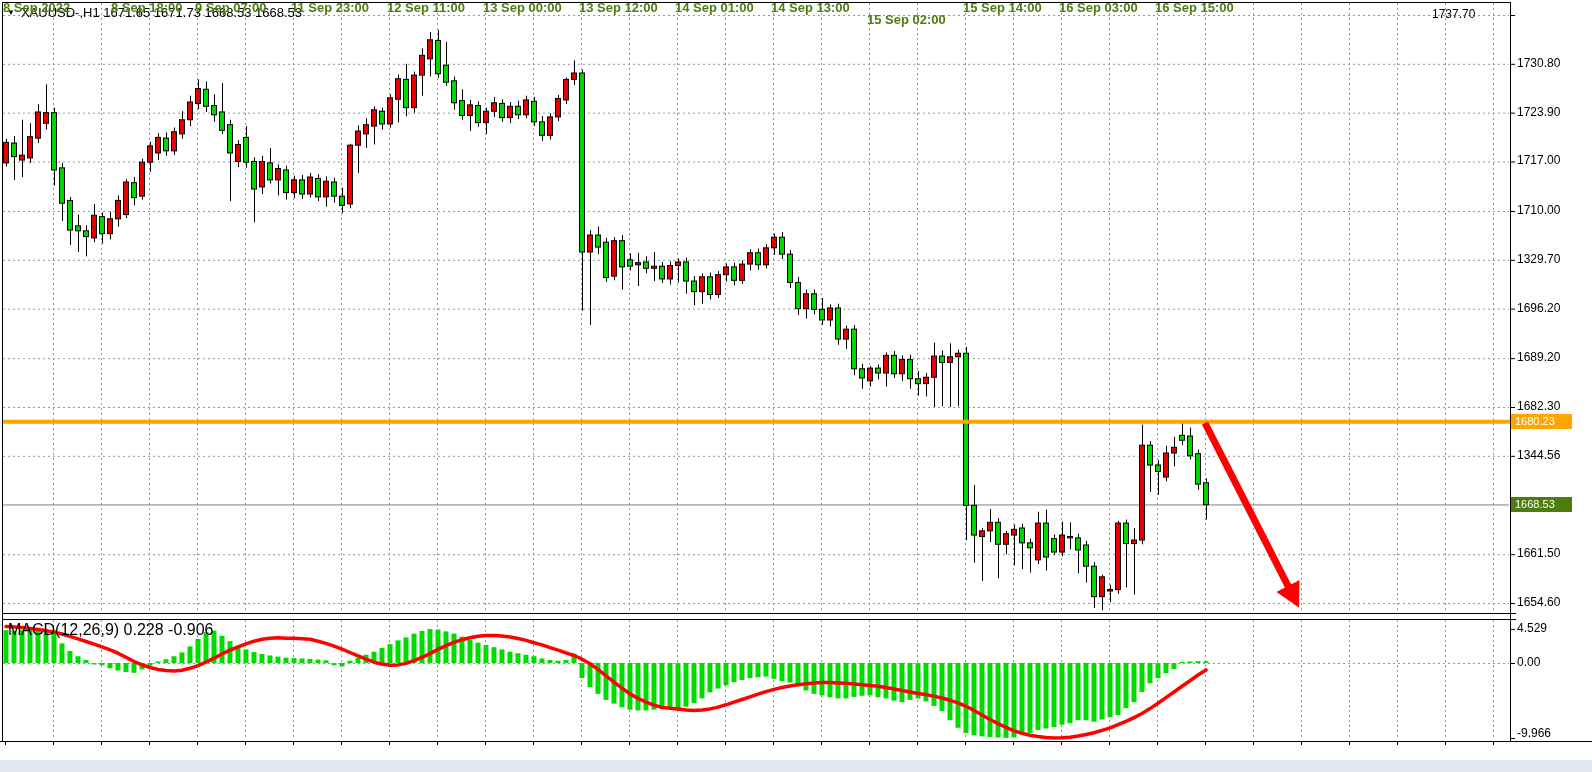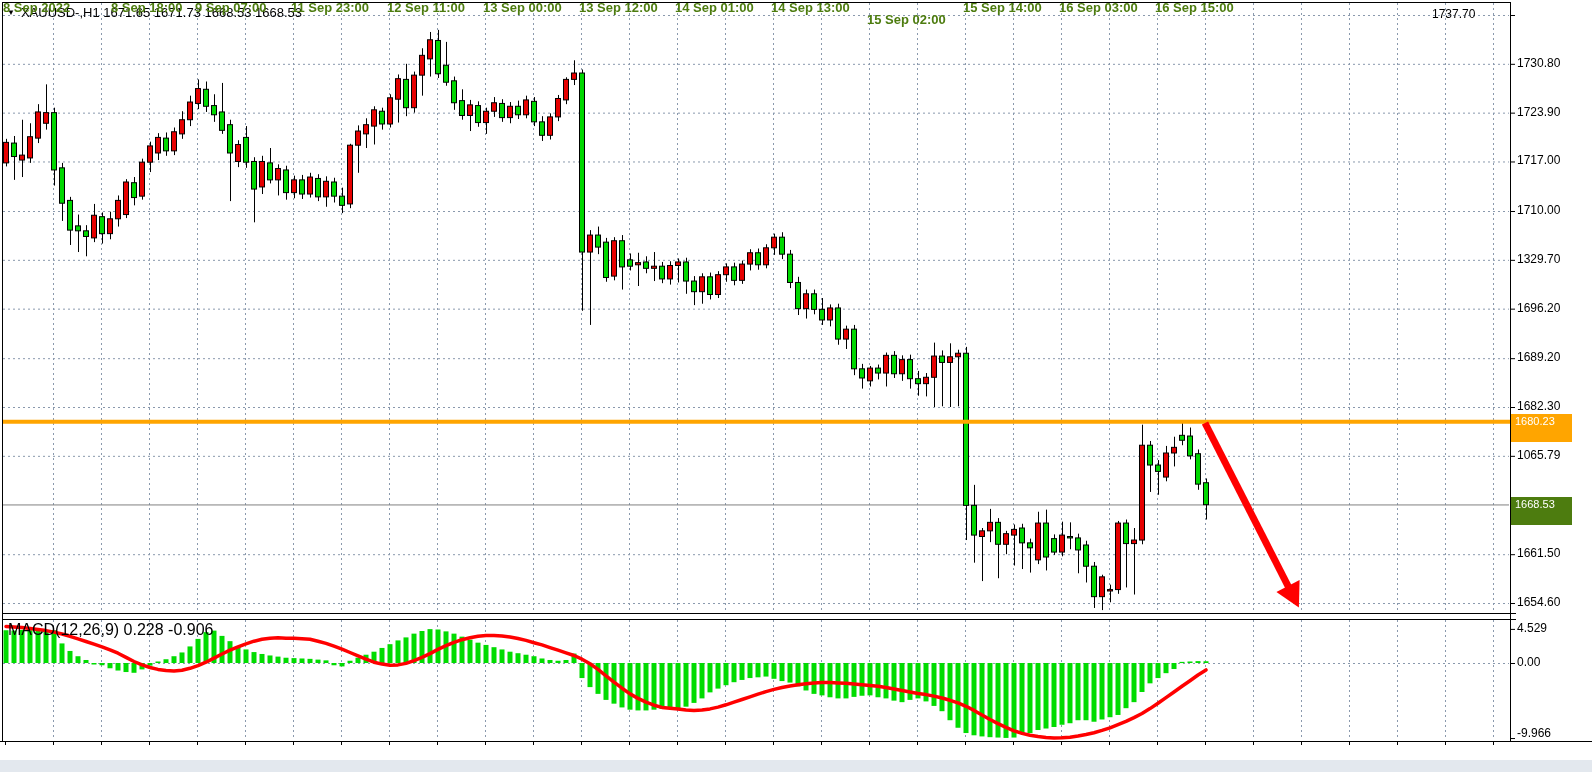--- a/index.html
+++ b/index.html
@@ -5,21 +5,21 @@
   html,body{margin:0;padding:0;background:#fff;width:1592px;height:772px;overflow:hidden;}
   #app{position:relative;width:1592px;height:772px;background:#fff;
        font-family:"Liberation Sans",sans-serif;-webkit-font-smoothing:antialiased;}
   #chart-svg{position:absolute;left:0;top:0;}
   .overlay{position:absolute;color:#000;white-space:nowrap;}
   #title-overlay{left:7px;top:5px;font-size:13px;display:flex;align-items:center;gap:6px;}
   #symbol-dd{font-size:8px;line-height:8px;cursor:pointer;}
   #macd-label{left:8px;top:621px;font-size:16px;}
   .axis-label{position:absolute;font-size:12px;color:#000;white-space:nowrap;}
   .time-label{position:absolute;font-size:13px;color:#4d7c0f;white-space:nowrap;top:744px;font-weight:bold;}
-  .price-tag{position:absolute;left:1511px;width:57px;height:28px;font-size:11px;
+  .price-tag{position:absolute;left:1511px;width:57px;height:15px;font-size:11px;
              color:#fff;padding-left:4px;line-height:15px;}
   #tag-trend{background:#FFA500;}
   #tag-current{background:#4d7c0f;}
   #bottom-strip{position:absolute;left:0;top:760px;width:1592px;height:12px;background:#e3e8ee;}
 </style>
 </head>
 <body>
 
 <div id="app">
   <svg id="chart-svg" width="1592" height="772">
@@ -927,21 +927,21 @@
   <div id="price-axis">
       <div class="axis-label" style="left: 1432px; top: 7px;">1737.70</div>
       <div class="axis-label" style="left: 1517px; top: 55.8244px;">1730.80</div>
       <div class="axis-label" style="left: 1517px; top: 104.649px;">1723.90</div>
       <div class="axis-label" style="left: 1517px; top: 153.473px;">1717.00</div>
       <div class="axis-label" style="left: 1517px; top: 203.005px;">1710.00</div>
       <div class="axis-label" style="left: 1517px; top: 251.83px;">1329.70</div>
       <div class="axis-label" style="left: 1517px; top: 300.654px;">1696.20</div>
       <div class="axis-label" style="left: 1517px; top: 350.186px;">1689.20</div>
       <div class="axis-label" style="left: 1517px; top: 399.01px;">1682.30</div>
-      <div class="axis-label" style="left: 1517px; top: 447.835px;">1065.79</div>
+      <div class="axis-label" style="left: 1517px; top: 447.835px;">1344.56</div>
       <div class="axis-label" style="left: 1517px; top: 546.191px;">1661.50</div>
       <div class="axis-label" style="left: 1517px; top: 595.016px;">1654.60</div>
     </div>
   <div id="macd-axis">
       <div class="axis-label" style="left: 1517px; top: 620.897px;">4.529</div>
       <div class="axis-label" style="left: 1517px; top: 655px;">0.00</div>
       <div class="axis-label" style="left: 1517px; top: 726px;">-9.966</div>
     </div>
   <div id="time-axis">
       <div class="time-label" style="left: 3px; top: 0px;">8 Sep 2022</div>

